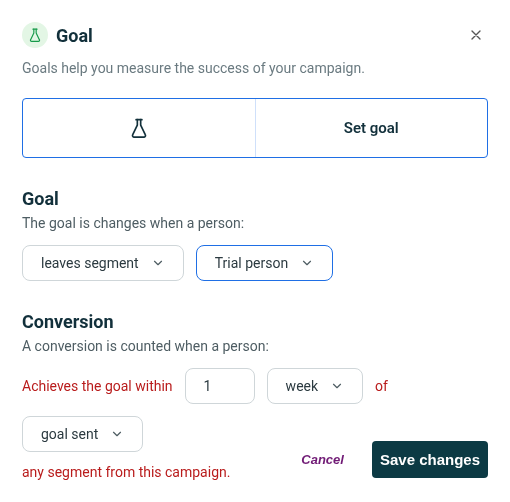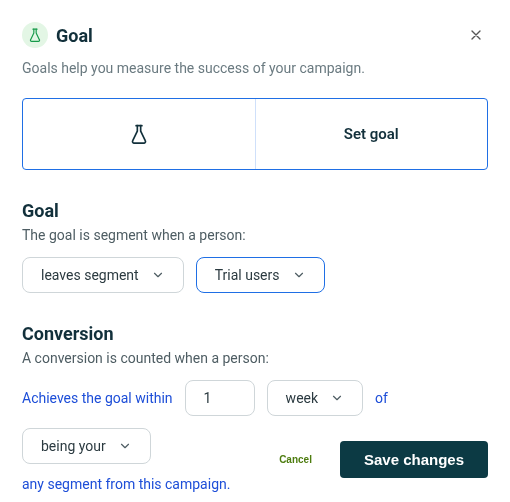--- a/index.html
+++ b/index.html
@@ -26,54 +26,54 @@
     margin-left: auto;
     width:24px; height:24px;
     display:flex; align-items:center; justify-content:center;
     cursor:pointer; color:#555;
   }
   .subtitle { color:#6a7a80; font-size:14px; margin-top:12px; }
 
   .optgrid { display:flex; gap:16px; margin-top:22px; }
   .opt {
     flex:1; border:1px solid #d9dee0; border-radius:4px;
-    display:flex; align-items:stretch; height:72px; cursor:pointer;
+    display:flex; align-items:stretch; height:60px; cursor:pointer;
   }
   .opt.selected { border-color:#1f6fe5; }
   .opt .cell {
     flex:1; display:flex; align-items:center; justify-content:center;
     color:#12303b; font-weight:600; font-size:15px;
   }
   .opt .divider { width:1px; background:#d9dee0; }
   .opt.selected .divider { background:#cfe0fa; }
 
   .section-head { font-size:18px; font-weight:700; margin-top:30px; color:#12303b; }
   .section-sub { font-size:14px; color:#4e5d63; margin-top:6px; }
 
   .row { display:flex; align-items:center; gap:12px; margin-top:14px; flex-wrap:wrap; }
   .sel, .numinput {
     border:1px solid #cfd6d9; border-radius:8px; height:36px;
     padding:0 18px; display:flex; align-items:center; gap:12px;
     background:#fff; cursor:pointer; font-size:14px; color:#2b3a40;
   }
   .sel.hl { border-color:#1f6fe5; }
   .numinput { width:70px; cursor:text; }
-  .plain { font-size:14px; color:#1d4ed8; }
+  .plain { font-size:14px; color:#b91c1c; }
 
   .footer {
     position:absolute; right:22px; bottom:24px;
     display:flex; align-items:center; gap:22px;
   }
   .btn-cancel {
-    font-size:10px; font-weight:600; color:#4d7c0f; cursor:pointer;
-    background:none; border:none;
+    font-size:13px; font-weight:600; color:#701a75; cursor:pointer;
+    background:none; border:none;font-style:italic;
   }
   .btn-save {
     background:#0c3a44; color:#fff; border:none; border-radius:4px;
-    padding:10px 24px; font-size:15px; font-weight:600; cursor:pointer;
+    padding:10px 8px; font-size:15px; font-weight:600; cursor:pointer;
   }
 
   svg { display:block; }
 </style>
 </head>
 <body>
 
 <div class="header-row">
   <span class="icon-pill">
     <svg width="14" height="14" viewBox="0 0 24 24" fill="none" stroke="#169a4a" stroke-width="2" stroke-linecap="round" stroke-linejoin="round">
@@ -101,32 +101,32 @@
             <path d="M8.5 2h7"></path>
         </svg>
       </span>
     </div>
     <div class="divider"></div>
     <div class="cell">Set goal</div>
   </div>
 </div>
 
 <div class="section-head">Goal</div>
-<div class="section-sub">The goal is segment when a person:</div>
+<div class="section-sub">The goal is changes when a person:</div>
 <div class="row">
   <div class="sel">
     <span>leaves segment</span>
     <span>
       <svg width="14" height="14" viewBox="0 0 24 24" fill="none" stroke="#4e5d63" stroke-width="2" stroke-linecap="round" stroke-linejoin="round">
           <path d="M6 9l6 6 6-6"></path>
         </svg>
     </span>
   </div>
   <div class="sel hl">
-    <span>Trial users</span>
+    <span>Trial person</span>
     <span>
       <svg width="14" height="14" viewBox="0 0 24 24" fill="none" stroke="#4e5d63" stroke-width="2" stroke-linecap="round" stroke-linejoin="round">
           <path d="M6 9l6 6 6-6"></path>
         </svg>
     </span>
   </div>
 </div>
 
 <div class="section-head">Conversion</div>
 <div class="section-sub">A conversion is counted when a person:</div>
@@ -138,21 +138,21 @@
   <div class="sel">
     <span>week</span>
     <span>
       <svg width="14" height="14" viewBox="0 0 24 24" fill="none" stroke="#4e5d63" stroke-width="2" stroke-linecap="round" stroke-linejoin="round">
           <path d="M6 9l6 6 6-6"></path>
         </svg>
     </span>
   </div>
   <span class="plain">of</span>
   <div class="sel">
-    <span>being your</span>
+    <span>goal sent</span>
     <span>
       <svg width="14" height="14" viewBox="0 0 24 24" fill="none" stroke="#4e5d63" stroke-width="2" stroke-linecap="round" stroke-linejoin="round">
           <path d="M6 9l6 6 6-6"></path>
         </svg>
     </span>
   </div>
   <span class="plain" style="width:100%;">any segment from this campaign.</span>
 </div>
 
 <div class="footer">

